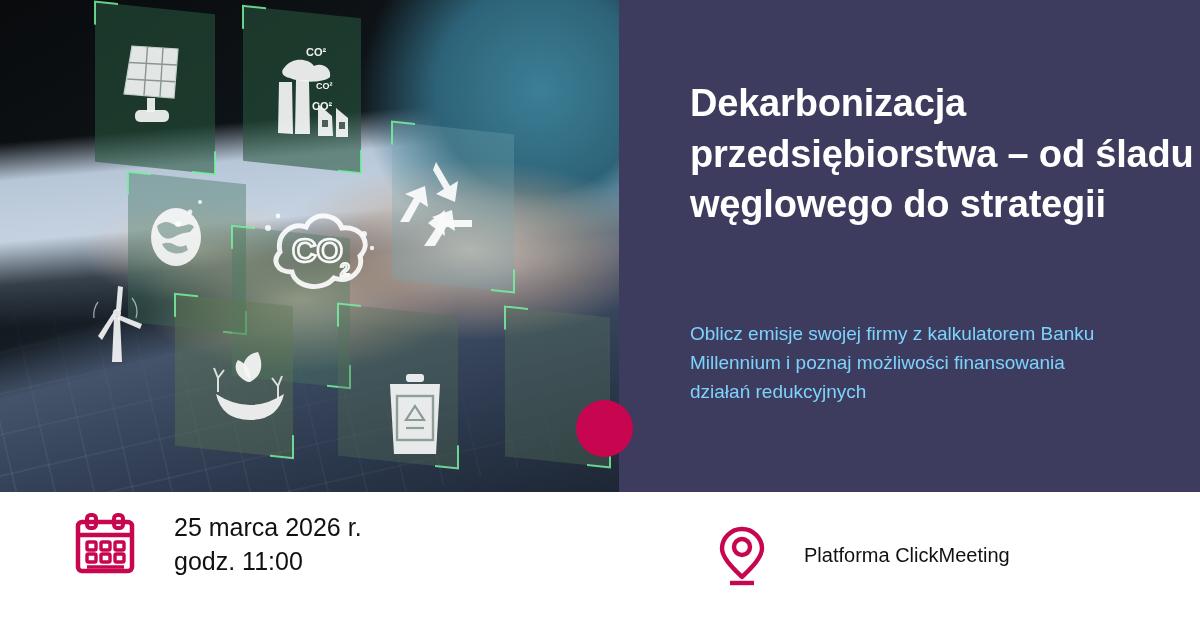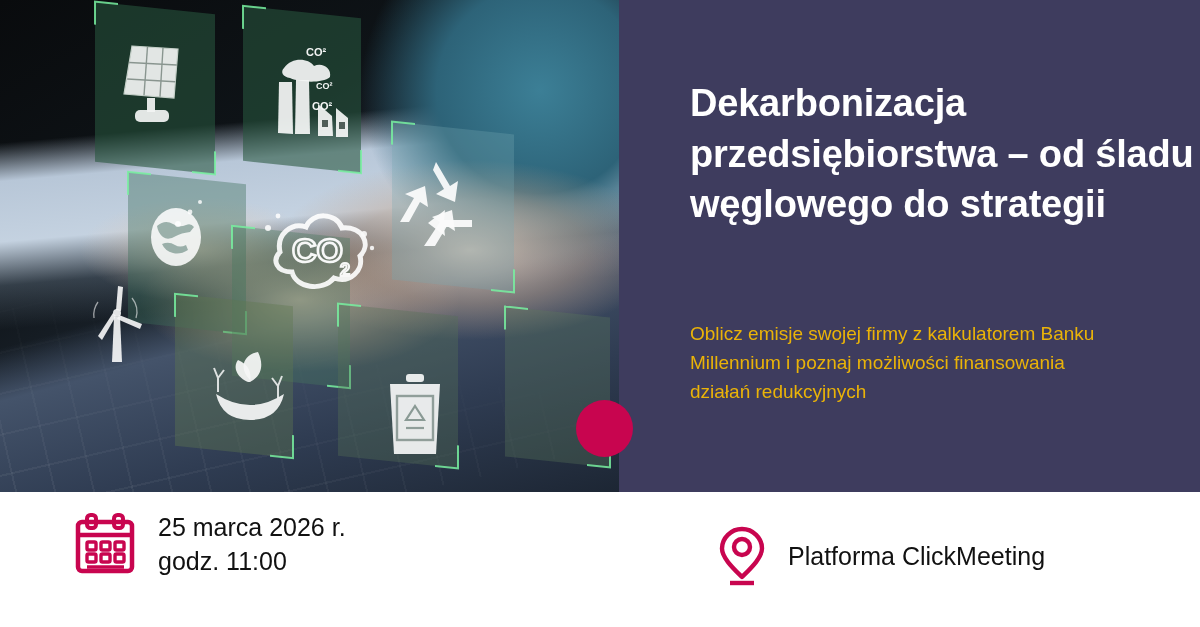--- a/index.html
+++ b/index.html
@@ -127,55 +127,55 @@
     line-height: 1.33;
     font-weight: 700;
     letter-spacing: -0.2px;
   }
   .subhead {
     position: absolute;
     left: 71px;
     top: 319px;
     width: 430px;
     margin: 0;
-    color: #eab308;
+    color: #7dd3fc;
     font-size: 19px;
     line-height: 1.53;
     font-weight: 400;
   }
 
   
   .footer {
     position: absolute;
     left: 0;
     top: 492px;
     width: 1200px;
     height: 135px;
     background: #ffffff;
   }
   .meta {
     position: absolute;
     display: flex;
     align-items: center;
-    gap: 22px;
+    gap: 38px;
   }
   .meta-date { left: 74px; top: 18px; }
   .meta-place { left: 718px; top: 33px; }
   .meta-icon {
     flex: 0 0 auto;
     line-height: 0;
   }
   .meta-text {
     color: #111111;
     font-size: 25px;
     line-height: 1.36;
     font-weight: 400;
     white-space: pre-line;
   }
-  .meta-place .meta-text { font-size: 25px; }
+  .meta-place .meta-text { font-size: 20px; }
 </style>
 </head>
 <body>
 
 <div class="banner">
 
   <div class="hero">
     <div class="hero-photo"></div>
     <div class="keys"></div>
 

